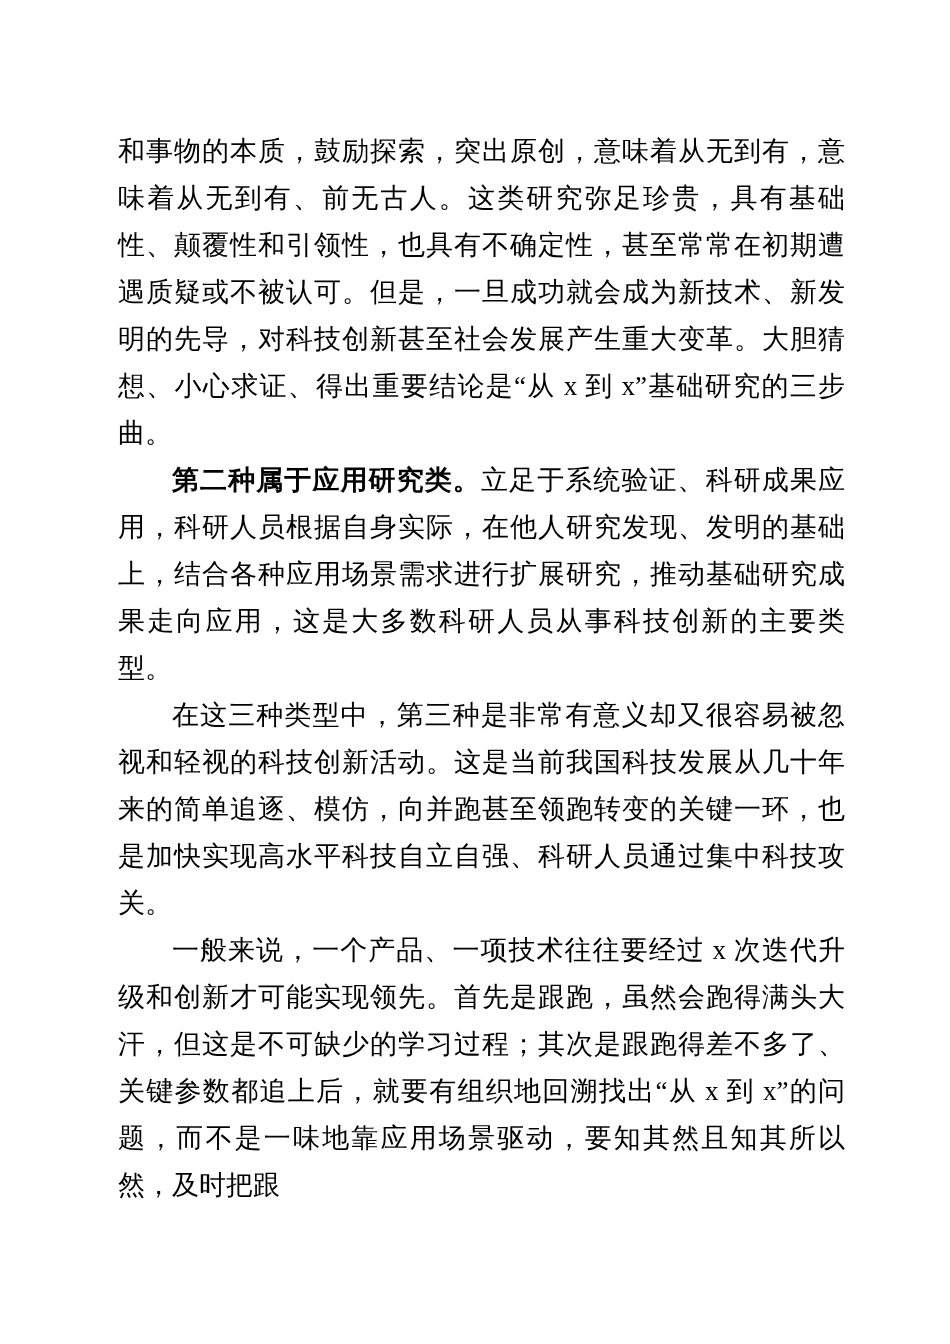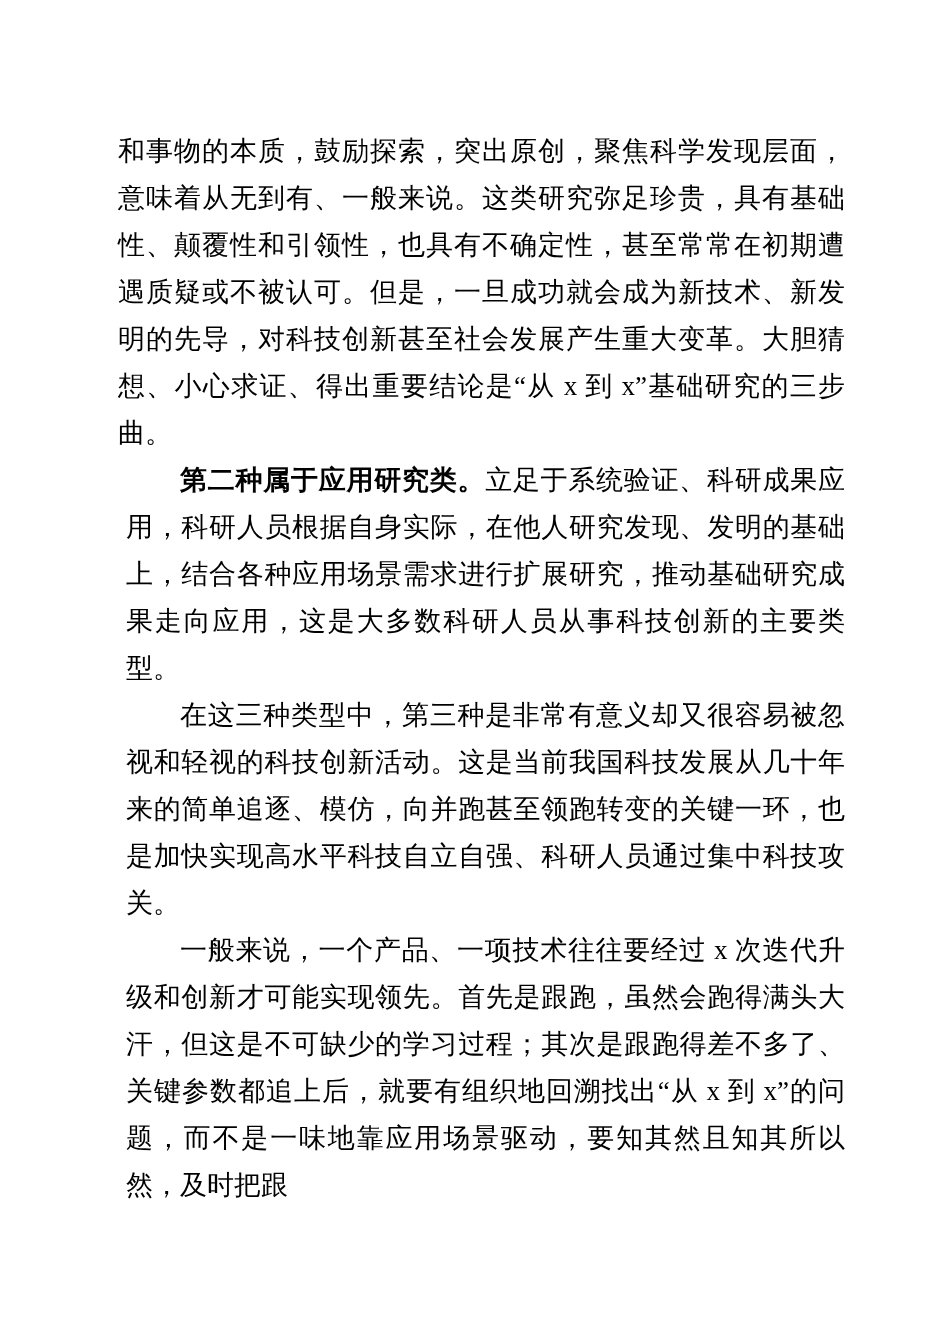--- a/index.html
+++ b/index.html
@@ -26,33 +26,32 @@
     text-align: justify;
     text-justify: inter-character;
     letter-spacing: 0px;
   }
   .para {
     margin: 0;
     padding: 0;
   }
   .para.indent {
     text-indent: 54px; 
-    margin-left: 8px;
   }
   .lead-bold {
     font-weight: bold;
   }
 </style>
 </head>
 <body>
 
 <div class="page">
   <div class="text-block">
 
-    <p class="para"><span>和事物的本质，鼓励探索，突出原创，聚焦科学发现层面，意味着从无到有、一般来说。这类研究弥足珍贵，具有基础性、颠覆性和引领性，也具有不确定性，甚至常常在初期遭遇质疑或不被认可。但是，一旦成功就会成为新技术、新发明的先导，对科技创新甚至社会发展产生重大变革。大胆猜想、小心求证、得出重要结论是“从 x 到 x”基础研究的三步曲。</span></p>
+    <p class="para"><span>和事物的本质，鼓励探索，突出原创，意味着从无到有，意味着从无到有、前无古人。这类研究弥足珍贵，具有基础性、颠覆性和引领性，也具有不确定性，甚至常常在初期遭遇质疑或不被认可。但是，一旦成功就会成为新技术、新发明的先导，对科技创新甚至社会发展产生重大变革。大胆猜想、小心求证、得出重要结论是“从 x 到 x”基础研究的三步曲。</span></p>
 
     <p class="para indent"><span class="lead-bold">第二种属于应用研究类。</span><span>立足于系统验证、科研成果应用，科研人员根据自身实际，在他人研究发现、发明的基础上，结合各种应用场景需求进行扩展研究，推动基础研究成果走向应用，这是大多数科研人员从事科技创新的主要类型。</span></p>
 
 
     <p class="para indent"><span>在这三种类型中，第三种是非常有意义却又很容易被忽视和轻视的科技创新活动。这是当前我国科技发展从几十年来的简单追逐、模仿，向并跑甚至领跑转变的关键一环，也是加快实现高水平科技自立自强、科研人员通过集中科技攻关。</span></p>
 
     <p class="para indent"><span>一般来说，一个产品、一项技术往往要经过 x 次迭代升级和创新才可能实现领先。首先是跟跑，虽然会跑得满头大汗，但这是不可缺少的学习过程；其次是跟跑得差不多了、关键参数都追上后，就要有组织地回溯找出“从 x 到 x”的问题，而不是一味地靠应用场景驱动，要知其然且知其所以然，及时把跟</span></p>
 
   </div>
 </div>

